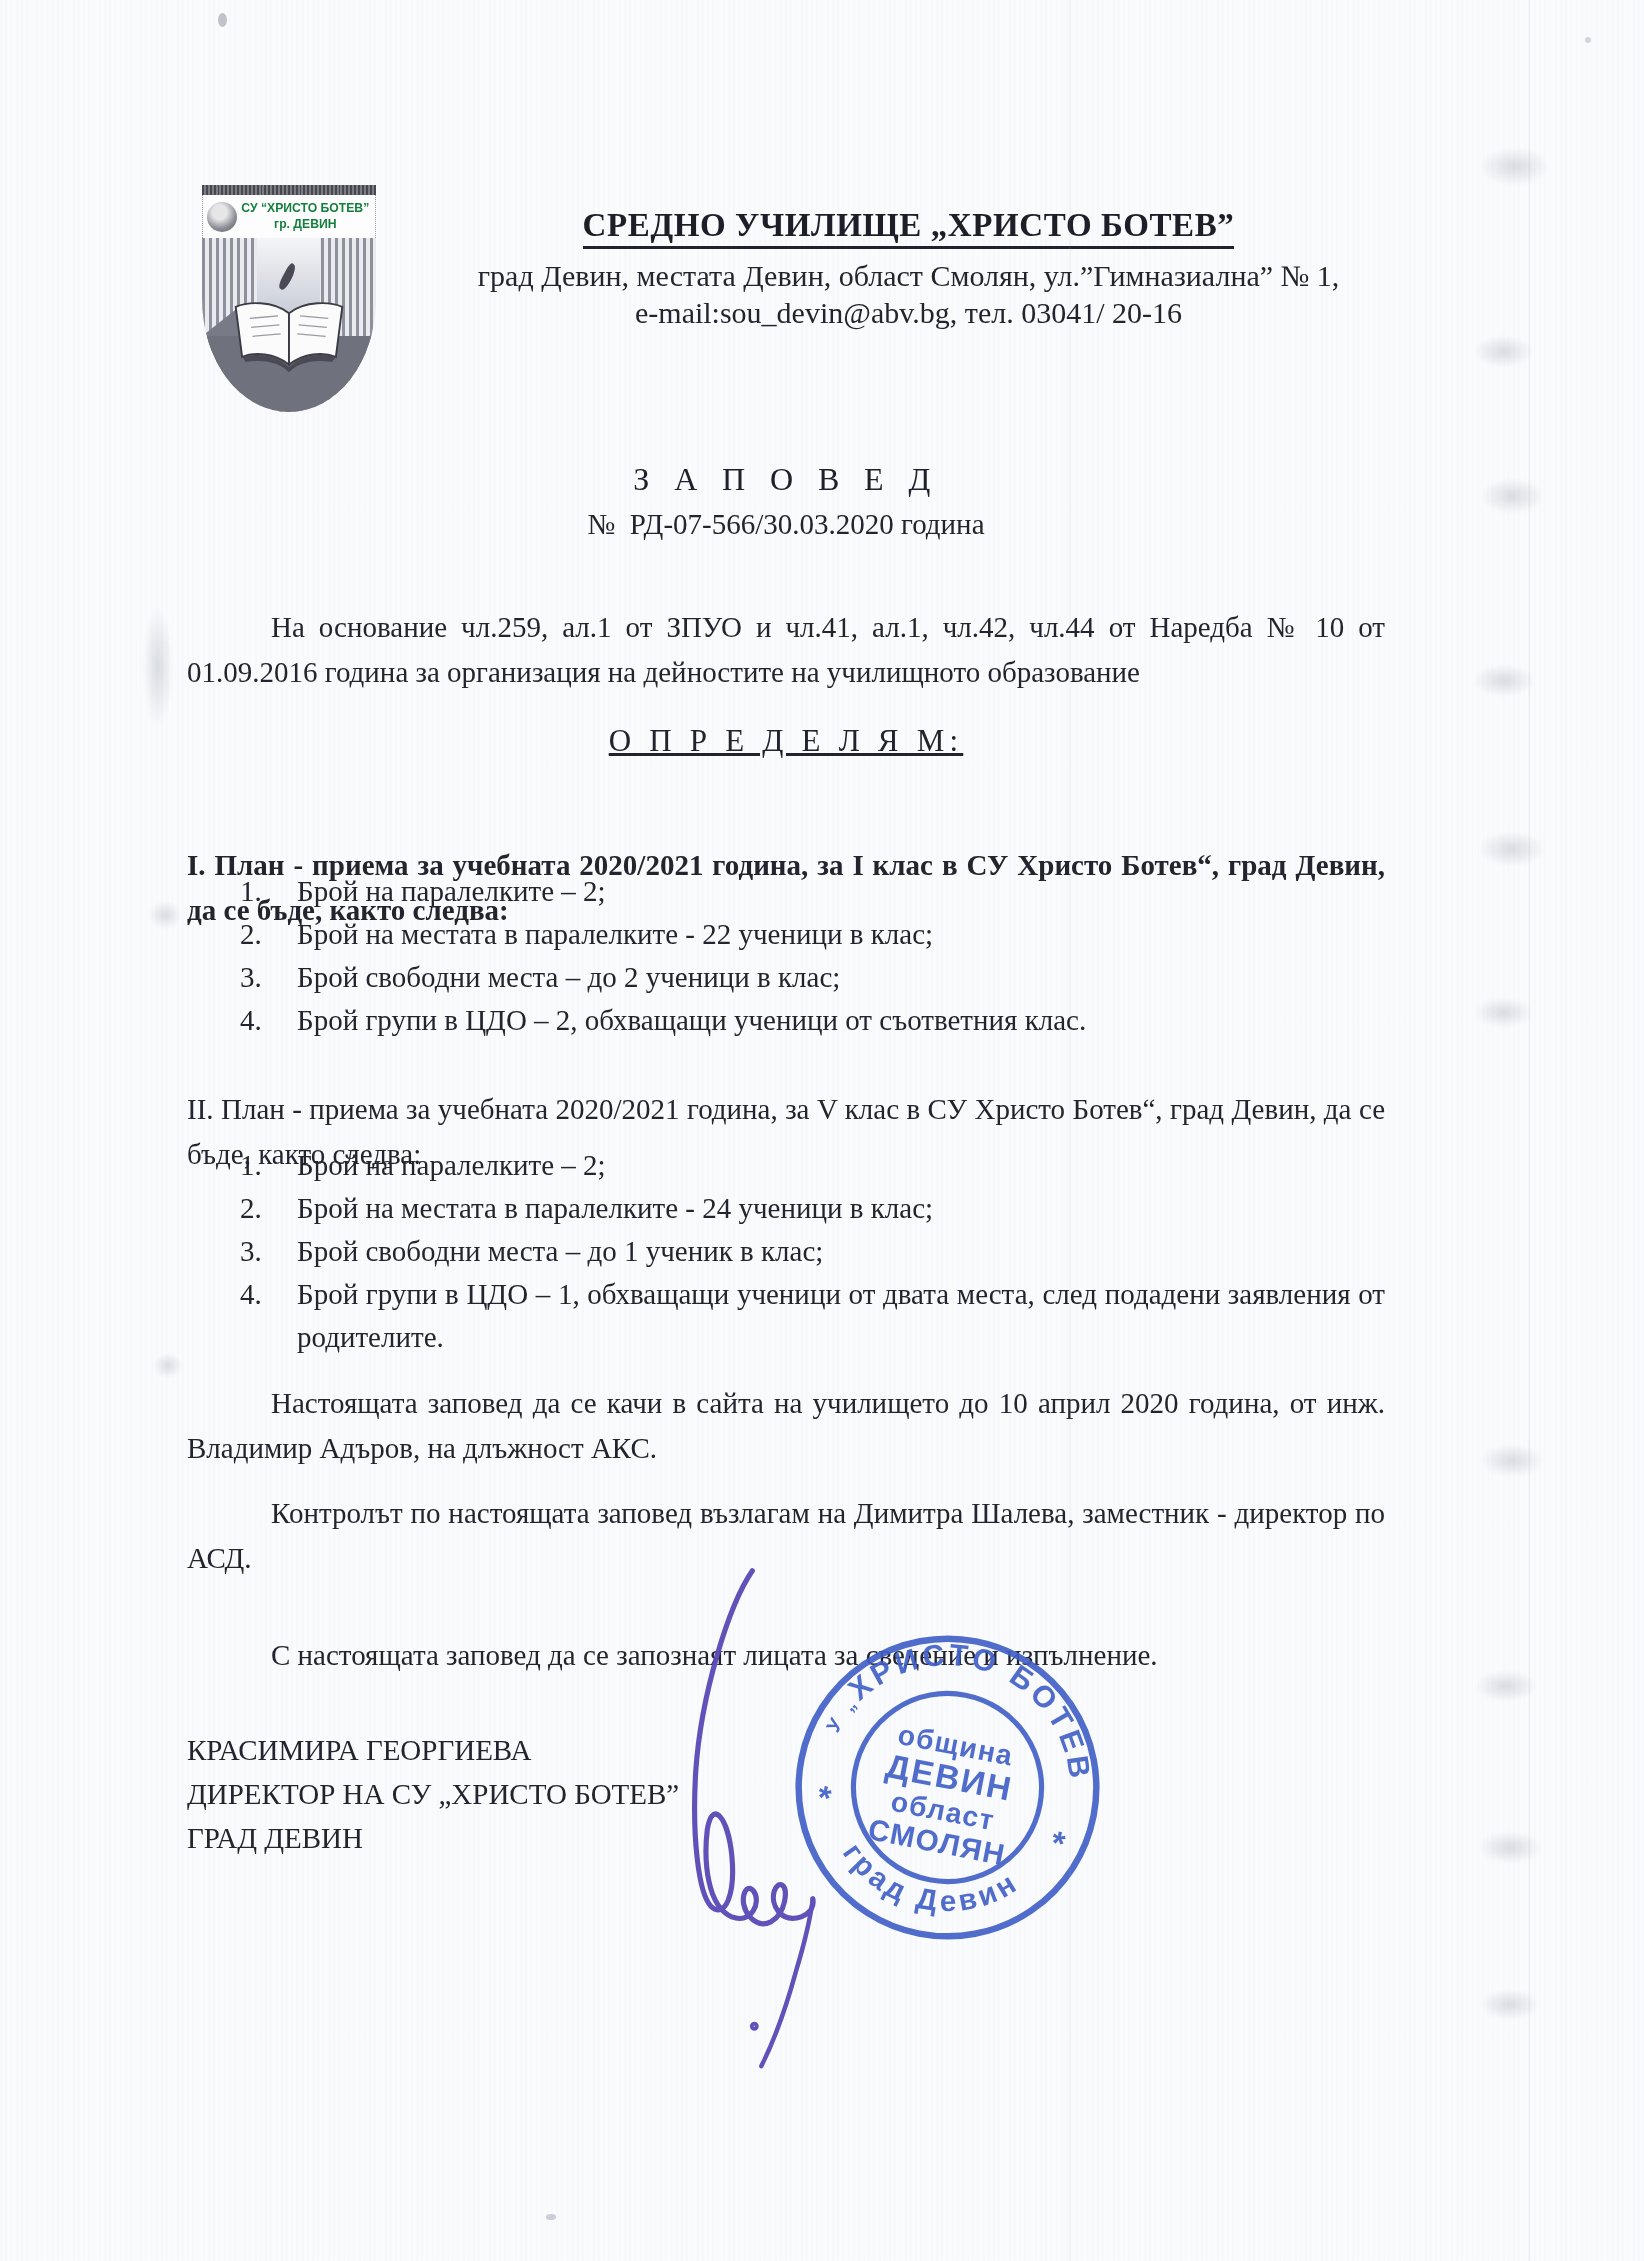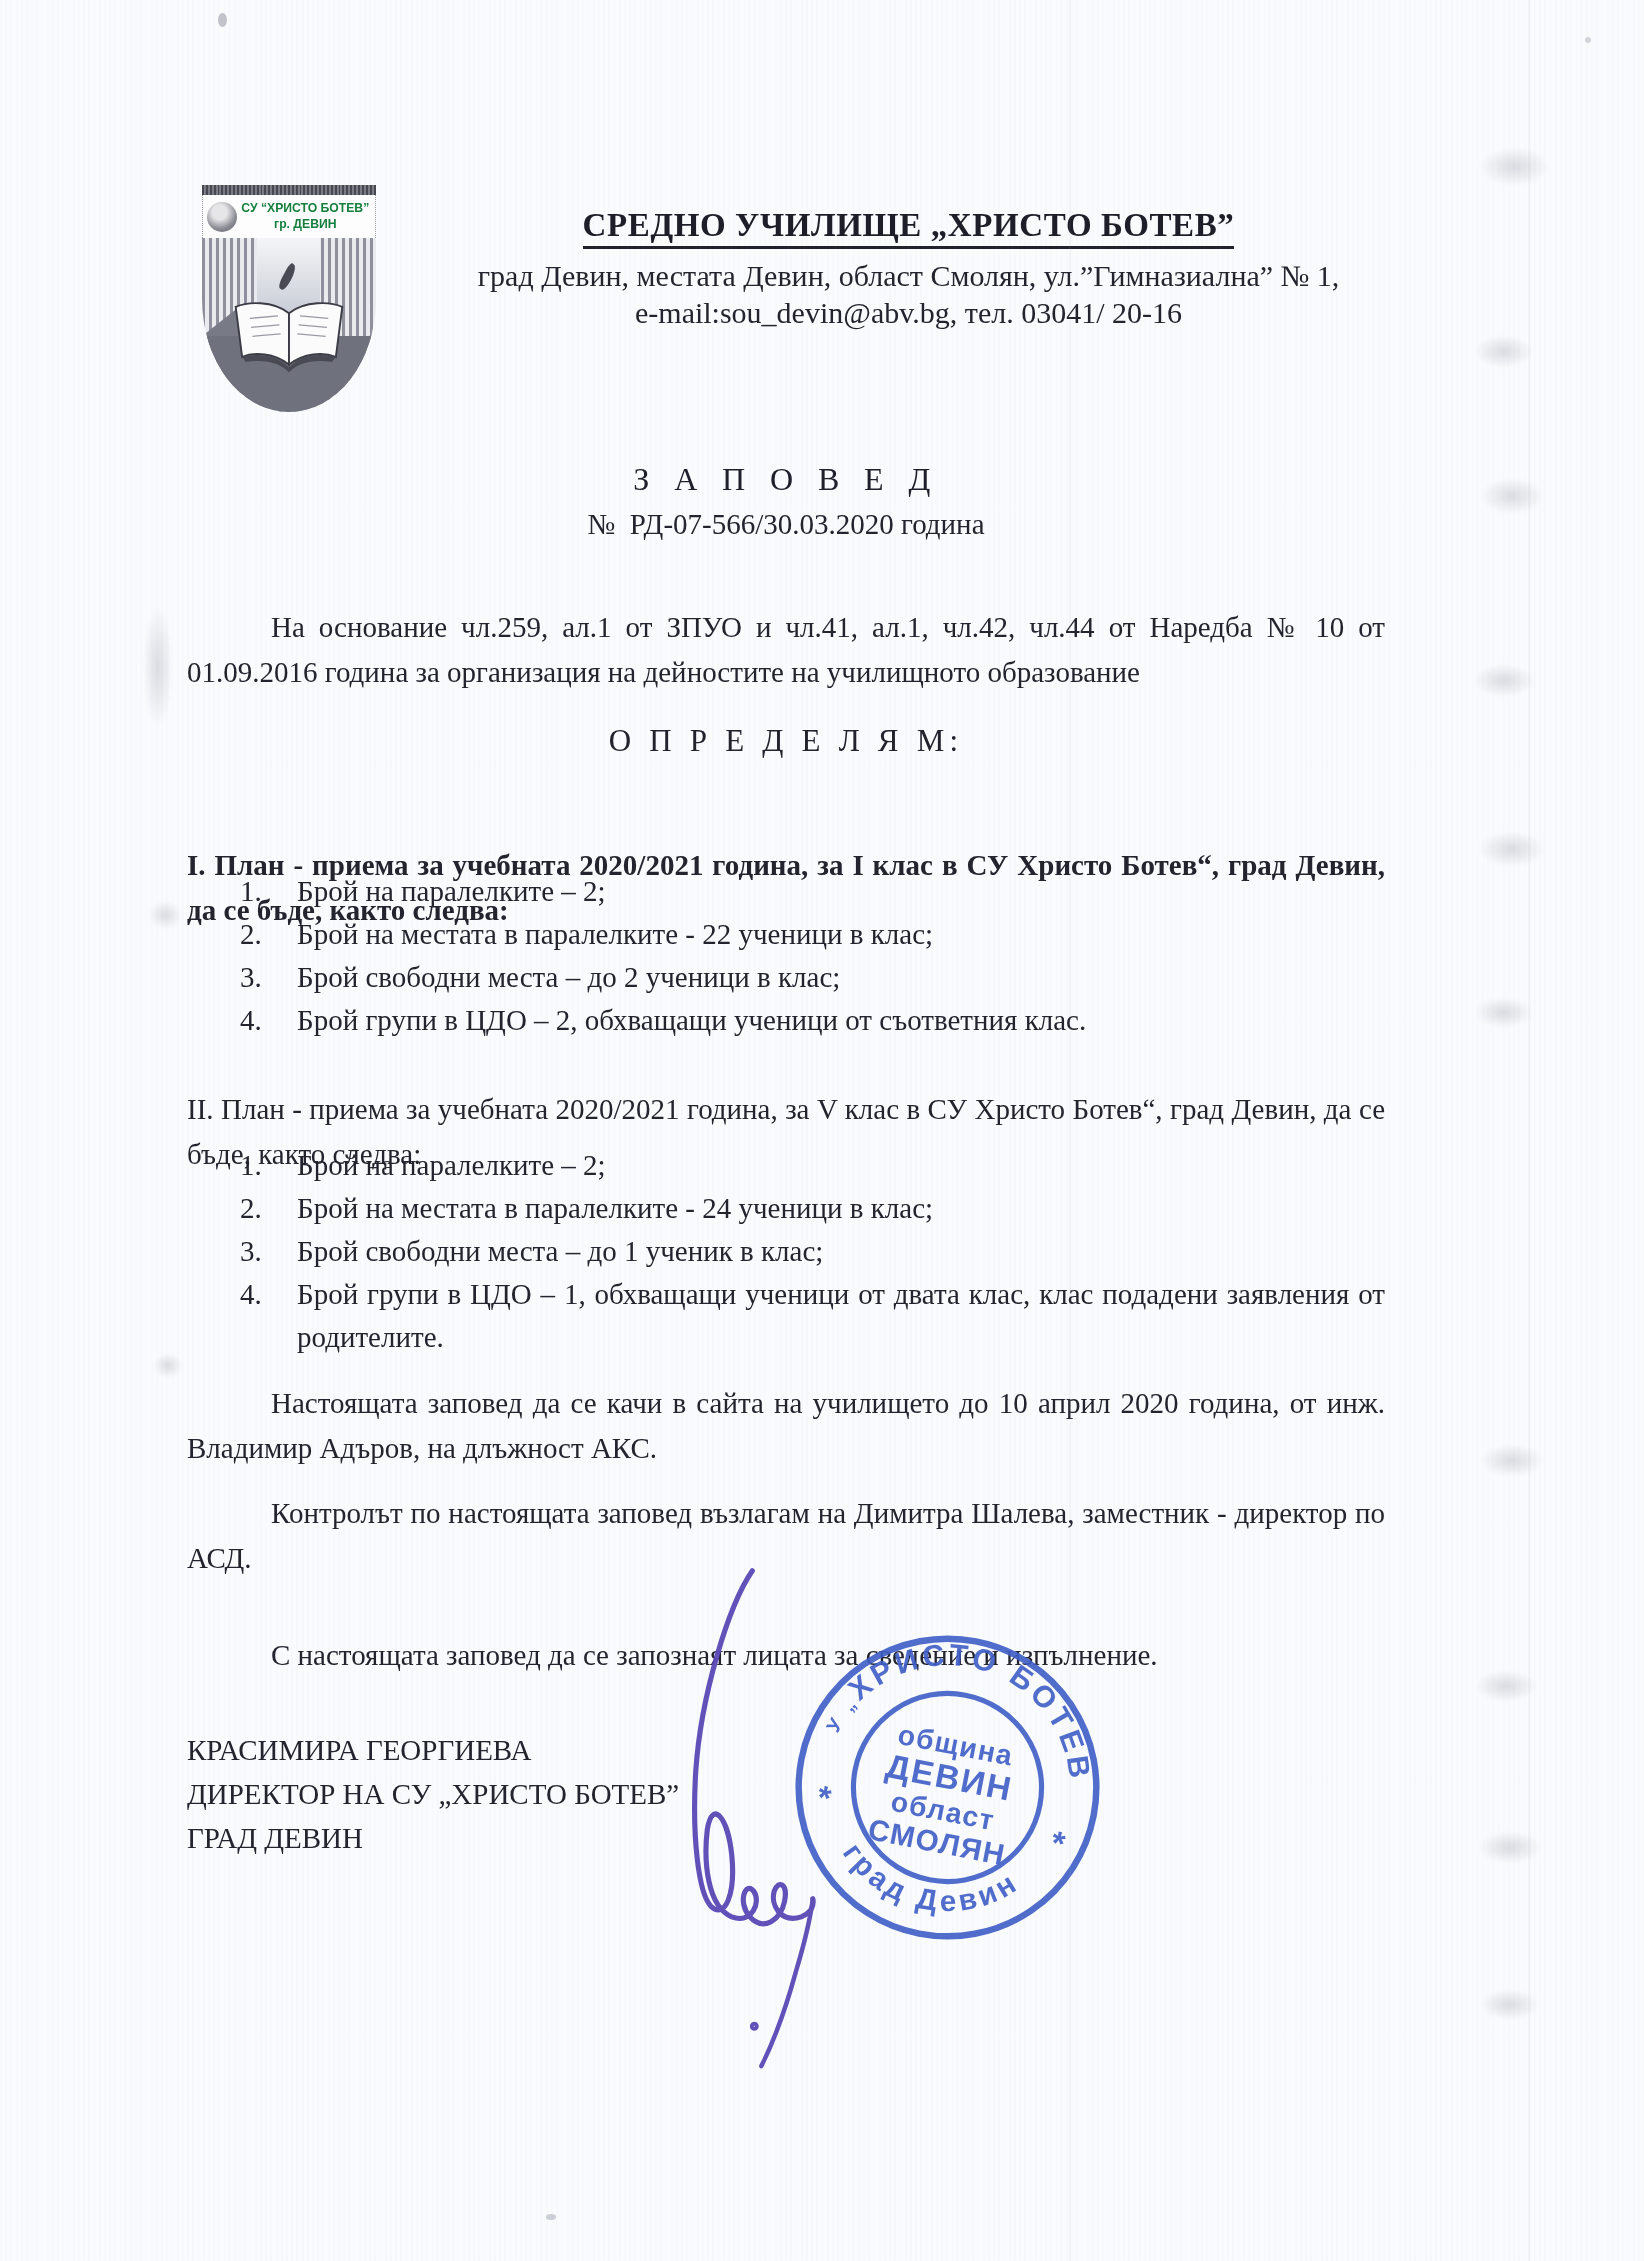--- a/index.html
+++ b/index.html
@@ -42,21 +42,21 @@
   .school-contact { font-size:30px; line-height:37px; }
 
   
   .tcol { position:absolute; left:187px; width:1198px; }
   .center { text-align:center; }
   .order-head { top:461px; font-size:32px; letter-spacing:8.4px; color:#20202c; }
   .order-num { top:508px; font-size:29px; }
   .para { font-size:29px; line-height:45px; text-align:justify; }
   .indent { text-indent:84px; }
   .p-basis { top:576px; }
-  .determine { top:723px; font-size:31px; letter-spacing:5.2px; color:#23232e; }
+  .determine { top:723px; font-size:31px; letter-spacing:5.2px; color:#23232e;text-decoration:underline; }
   .s1-intro { top:814px;font-weight:bold; }
   .s2-intro { top:1058px; }
   ol.plan { list-style:none; margin:0; padding:0 0 0 53px; }
   ol.plan li { display:flex; font-size:29px; line-height:43px; }
   ol.plan .num { flex:none; width:57px; }
   ol.plan .itxt { flex:1; text-align:justify; }
   .list1 { top:870px; }
   .list2 { top:1144px; }
   .p-upload { top:1352px; }
   .p-control { top:1462px; }
@@ -157,21 +157,21 @@
       <li>
         <span class="num">2.</span>
         <span class="itxt">Брой на местата в паралелките - 24 ученици в клас;</span>
         </li>
       <li>
         <span class="num">3.</span>
         <span class="itxt">Брой свободни места – до 1 ученик в клас;</span>
         </li>
       <li>
         <span class="num">4.</span>
-        <span class="itxt">Брой групи в ЦДО – 1, обхващащи ученици от двата клас, клас подадени заявления от родителите.</span>
+        <span class="itxt">Брой групи в ЦДО – 1, обхващащи ученици от двата места, след подадени заявления от родителите.</span>
         </li>
     </ol>
   </div>
 
   <p class="tcol para indent p-upload">Настоящата заповед да се качи в сайта на училището до 10 април 2020 година, от инж. Владимир Адъров, на длъжност АКС.</p>
   <p class="tcol para indent p-control">Контролът по настоящата заповед възлагам на Димитра Шалева, заместник - директор по АСД.</p>
   <p class="tcol para indent p-acquaint">С настоящата заповед да се запознаят лицата за сведение и изпълнение.</p>
 
   <div class="tcol sig-block">
     <div>КРАСИМИРА ГЕОРГИЕВА</div>

